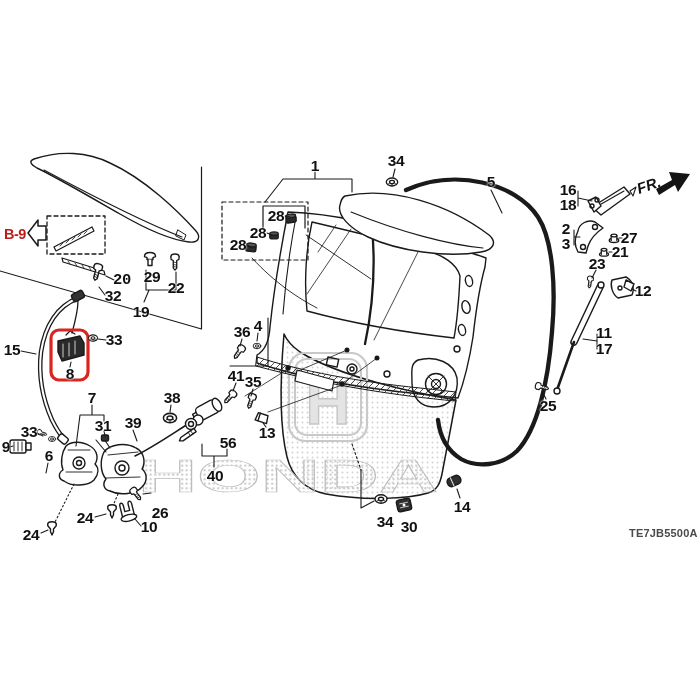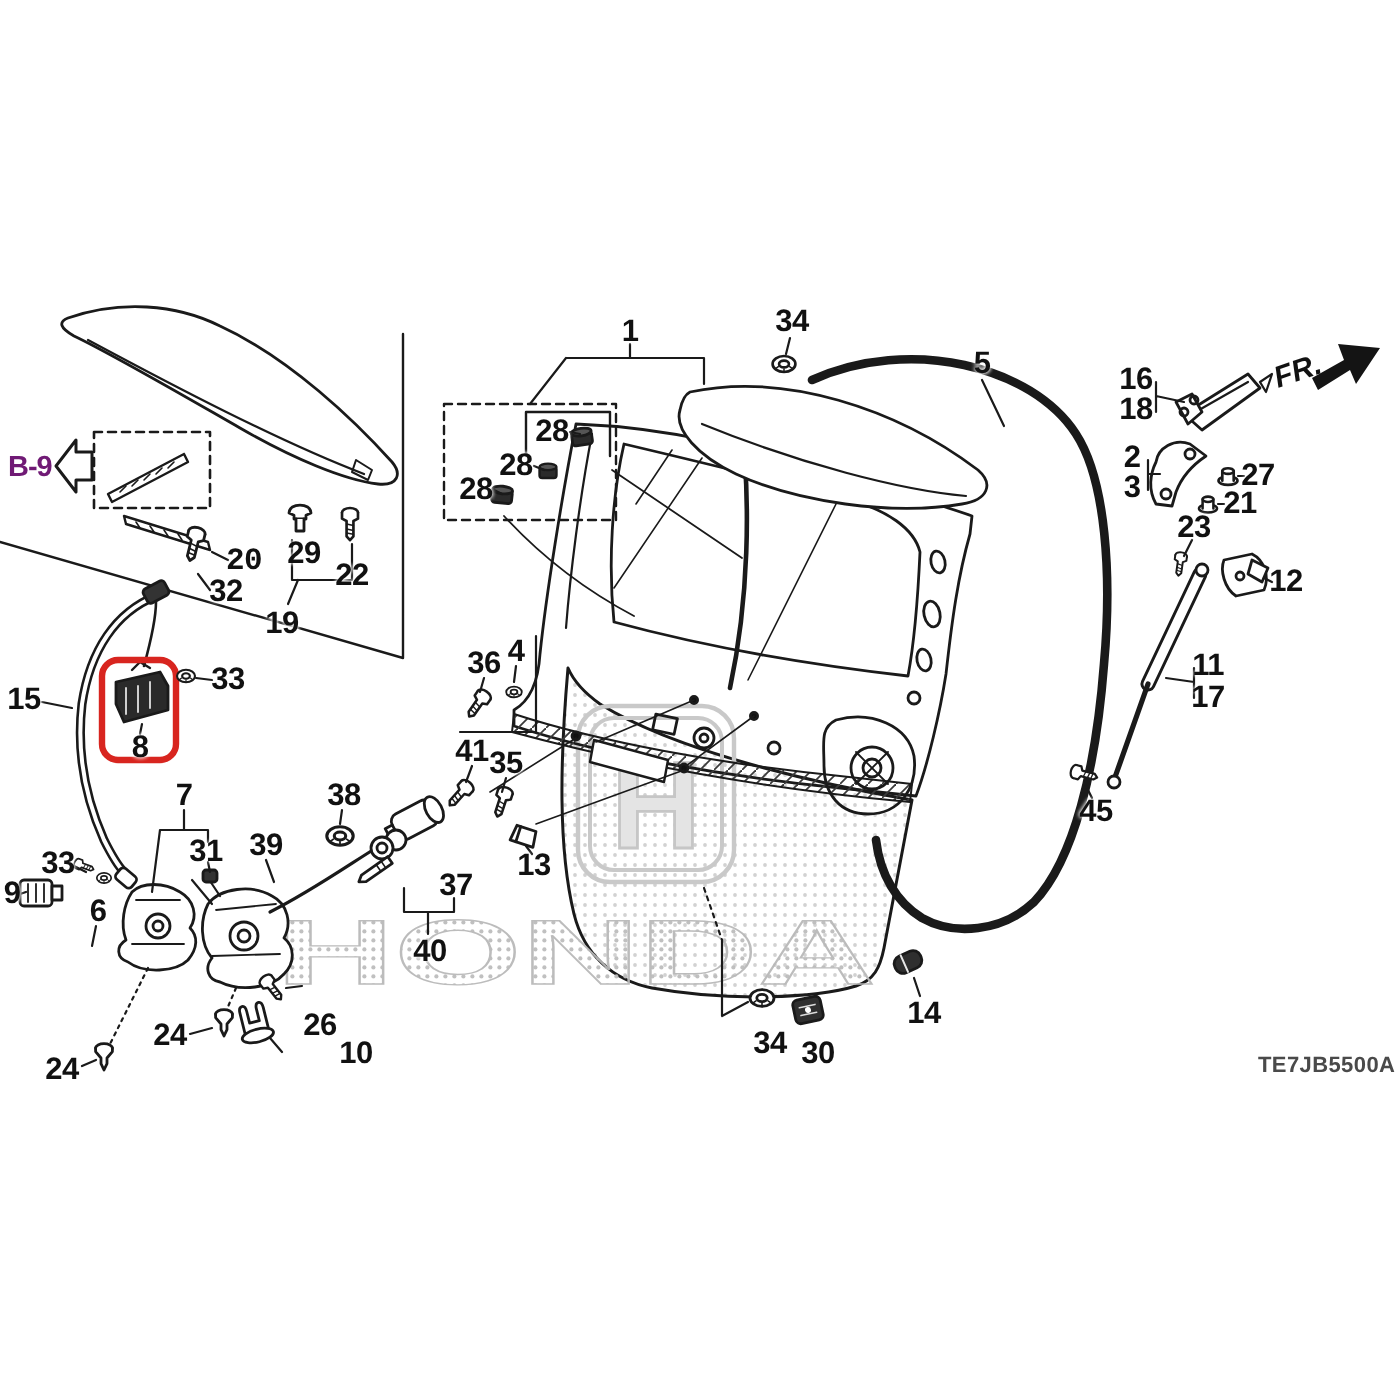--- a/index.html
+++ b/index.html
@@ -4,21 +4,21 @@
 <style>
   html,body{margin:0;padding:0;}
   body{width:700px;height:700px;background:#ffffff;position:relative;overflow:hidden;
        font-family:"Liberation Sans",sans-serif;}
   #stage{position:absolute;left:0;top:0;width:700px;height:700px;}
   #art{position:absolute;left:0;top:0;}
   #labels{position:absolute;left:0;top:0;width:700px;height:700px;pointer-events:none;}
   .plabel{position:absolute;transform:translate(-50%,-50%);font-weight:bold;font-size:15.5px;
           color:#111;letter-spacing:-0.3px;white-space:nowrap;line-height:1;
           text-shadow:0 0 2px #fff,0 0 2px #fff;}
-  #b9{position:absolute;left:4px;top:226px;font-weight:bold;font-size:14.5px;color:#701a75;
+  #b9{position:absolute;left:4px;top:226px;font-weight:bold;font-size:14.5px;color:#b91c1c;
       letter-spacing:-0.5px;}
   #code{position:absolute;left:629px;top:527px;font-size:11px;font-weight:bold;color:#4a4a4a;
         letter-spacing:0.2px;}
 </style>
 </head>
 <body>
 
 <div id="stage">
 
 <svg id="art" width="700" height="700" viewBox="0 0 700 700">
@@ -357,21 +357,21 @@
       <span class="plabel" style="left: 568px; top: 190px;">16</span>
       <span class="plabel" style="left: 568px; top: 205px;">18</span>
       <span class="plabel" style="left: 566px; top: 229px;">2</span>
       <span class="plabel" style="left: 566px; top: 244px;">3</span>
       <span class="plabel" style="left: 629px; top: 238px;">27</span>
       <span class="plabel" style="left: 620px; top: 252px;">21</span>
       <span class="plabel" style="left: 597px; top: 264px;">23</span>
       <span class="plabel" style="left: 643px; top: 291px;">12</span>
       <span class="plabel" style="left: 604px; top: 333px;">11</span>
       <span class="plabel" style="left: 604px; top: 349px;">17</span>
-      <span class="plabel" style="left: 548px; top: 406px;">45</span>
+      <span class="plabel" style="left: 548px; top: 406px;">25</span>
       <span class="plabel" style="left: 462px; top: 507px;">14</span>
       <span class="plabel" style="left: 276px; top: 216px;">28</span>
       <span class="plabel" style="left: 258px; top: 233px;">28</span>
       <span class="plabel" style="left: 238px; top: 245px;">28</span>
       <span class="plabel" style="left: 122px; top: 281px; font-family: Liberation Mono, monospace;">20</span>
       <span class="plabel" style="left: 152px; top: 277px;">29</span>
       <span class="plabel" style="left: 176px; top: 288px;">22</span>
       <span class="plabel" style="left: 113px; top: 296px;">32</span>
       <span class="plabel" style="left: 141px; top: 312px;">19</span>
       <span class="plabel" style="left: 12px; top: 350px;">15</span>
@@ -382,26 +382,26 @@
       <span class="plabel" style="left: 236px; top: 376px;">41</span>
       <span class="plabel" style="left: 253px; top: 382px;">35</span>
       <span class="plabel" style="left: 267px; top: 433px;">13</span>
       <span class="plabel" style="left: 29px; top: 432px;">33</span>
       <span class="plabel" style="left: 6px; top: 447px;">9</span>
       <span class="plabel" style="left: 49px; top: 456px;">6</span>
       <span class="plabel" style="left: 92px; top: 398px;">7</span>
       <span class="plabel" style="left: 103px; top: 426px;">31</span>
       <span class="plabel" style="left: 133px; top: 423px;">39</span>
       <span class="plabel" style="left: 172px; top: 398px;">38</span>
-      <span class="plabel" style="left: 228px; top: 443px;">37</span>
+      <span class="plabel" style="left: 228px; top: 443px;">56</span>
       <span class="plabel" style="left: 215px; top: 476px;">40</span>
       <span class="plabel" style="left: 160px; top: 493px; margin-top: 20px;">26</span>
       <span class="plabel" style="left: 85px; top: 518px;">24</span>
       <span class="plabel" style="left: 31px; top: 535px;">24</span>
-      <span class="plabel" style="left: 149px; top: 527px; margin-left: 29px;">10</span>
+      <span class="plabel" style="left: 149px; top: 527px;">10</span>
       <span class="plabel" style="left: 385px; top: 522px;">34</span>
       <span class="plabel" style="left: 409px; top: 527px;">30</span>
     </div>
 
 <span id="b9">B-9</span>
 
 <span id="code">TE7JB5500A</span>
 
 </div>
 

